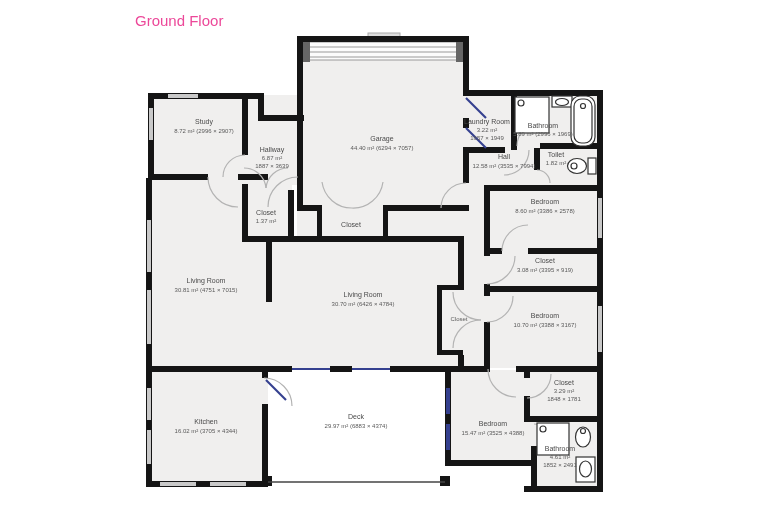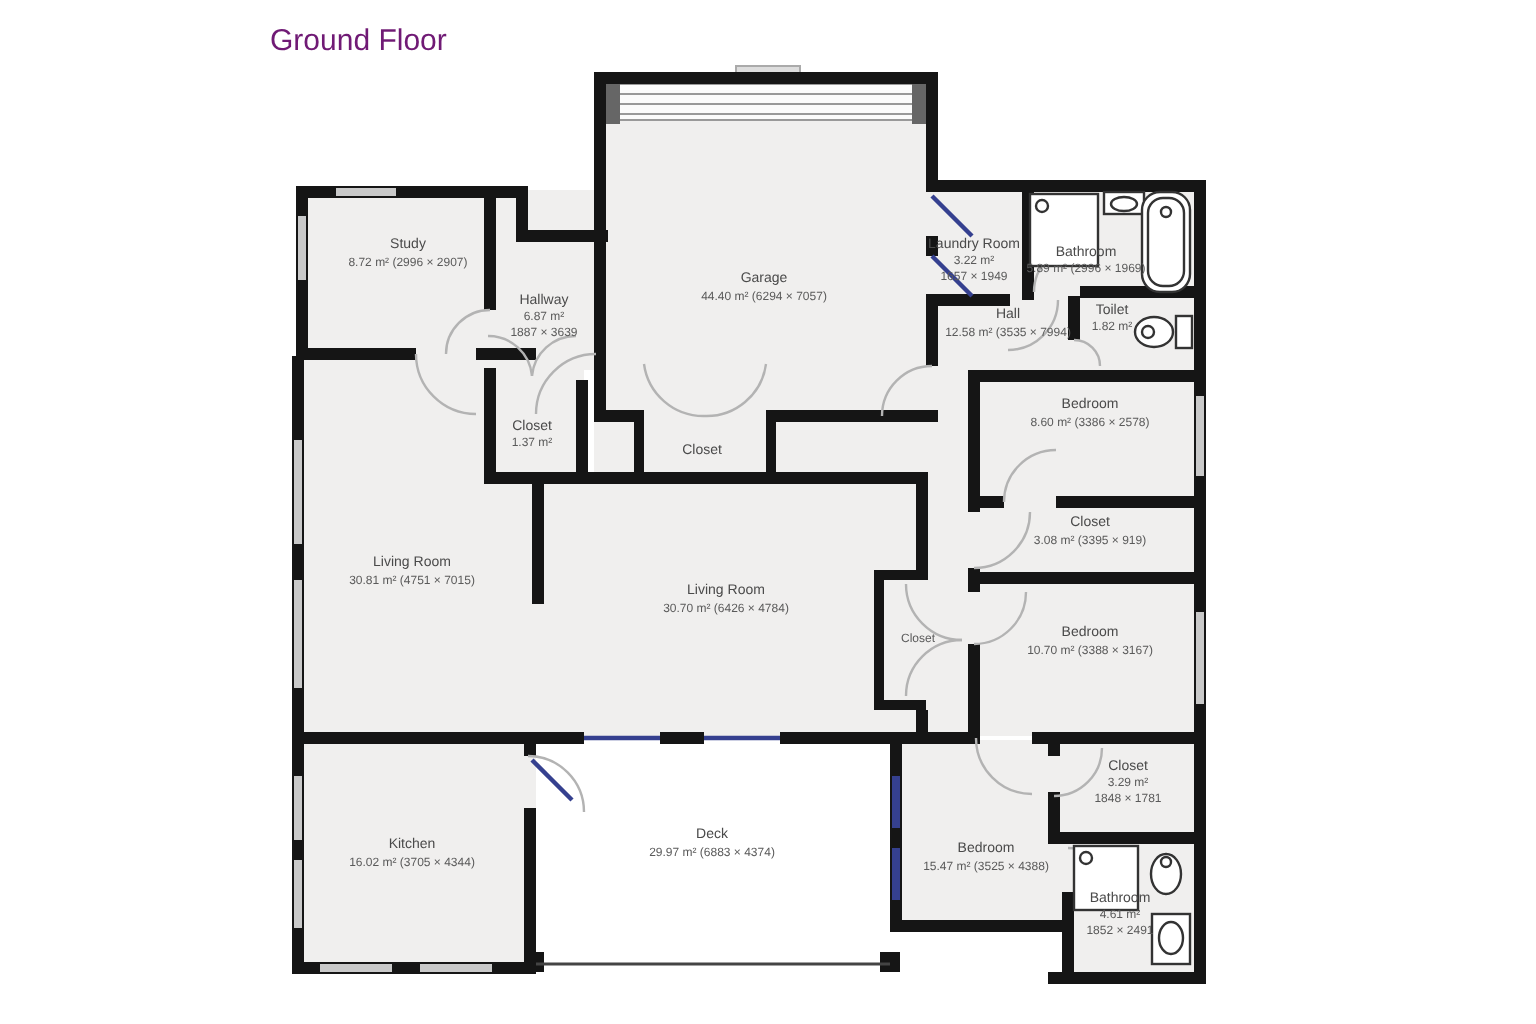--- a/index.html
+++ b/index.html
@@ -1,18 +1,18 @@
 <!DOCTYPE html>
 <html><head>
 <meta charset="utf-8">
 <style>
   html,body{margin:0;padding:0;background:#ffffff;}
   #canvas{position:relative;width:768px;height:512px;background:#ffffff;overflow:hidden;
           font-family:"Liberation Sans",sans-serif;}
-  #plan-title{position:absolute;left:135px;top:12px;font-size:15px;color:#701a75;}
+  #plan-title{position:absolute;left:135px;top:12px;font-size:15px;color:#ec4899;}
   svg{position:absolute;left:0;top:0;}
   .fill{fill:#f0efee;}
   .wall{fill:#151515;}
   .wing{fill:#c9c9c9;}
   .winb{fill:#35408f;}
   .arc{fill:none;stroke:#b3b3b3;stroke-width:1.2;}
   .blu{stroke:#35408f;stroke-width:2.2;fill:none;}
   .fix{fill:#ffffff;stroke:#333333;stroke-width:1.2;}
   .rn{font-size:7px;fill:#4a4a4a;text-anchor:middle;}
   .ra{font-size:6px;fill:#5a5a5a;text-anchor:middle;}

